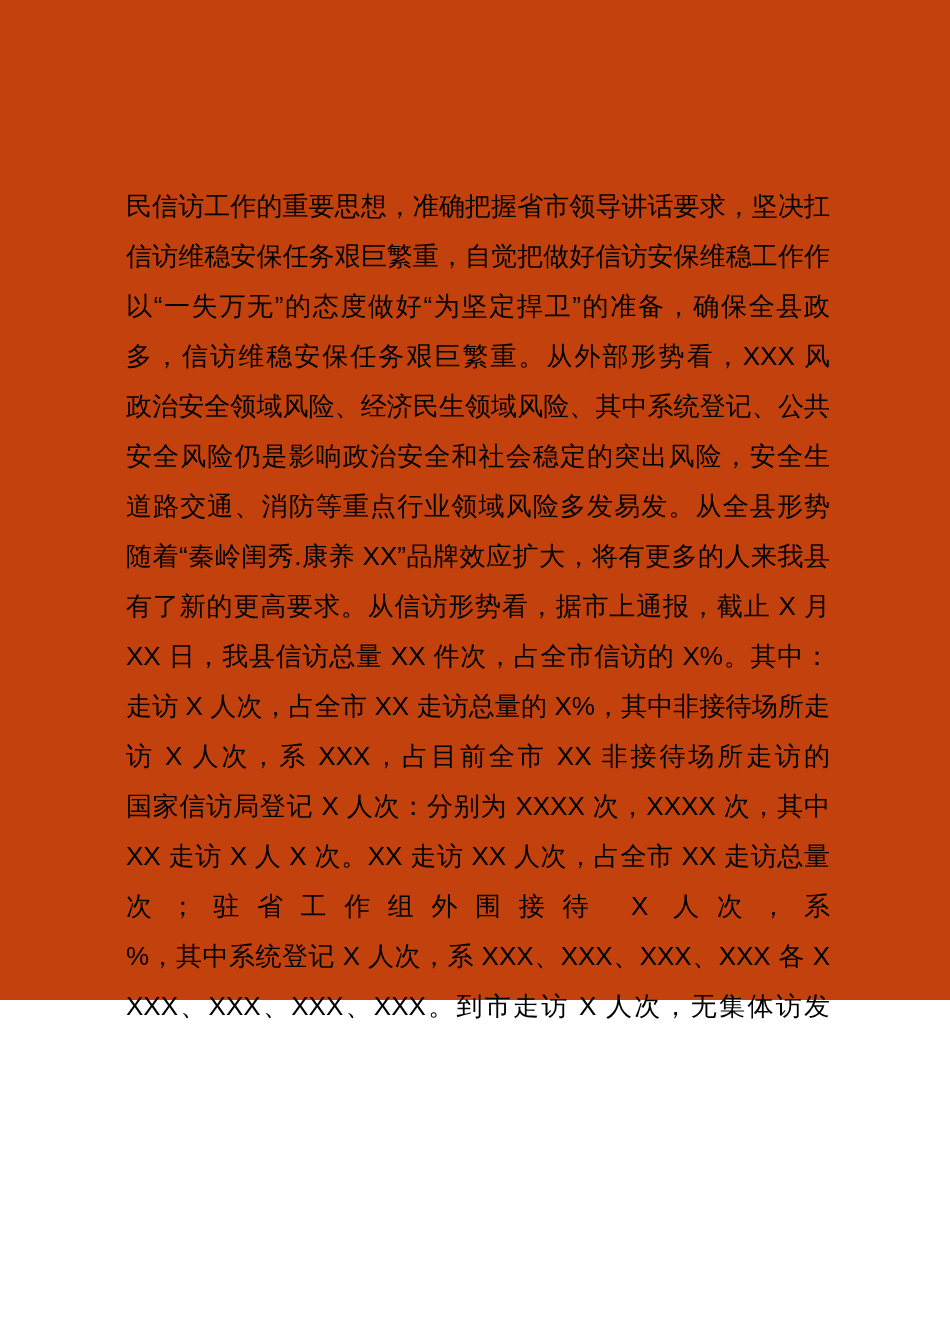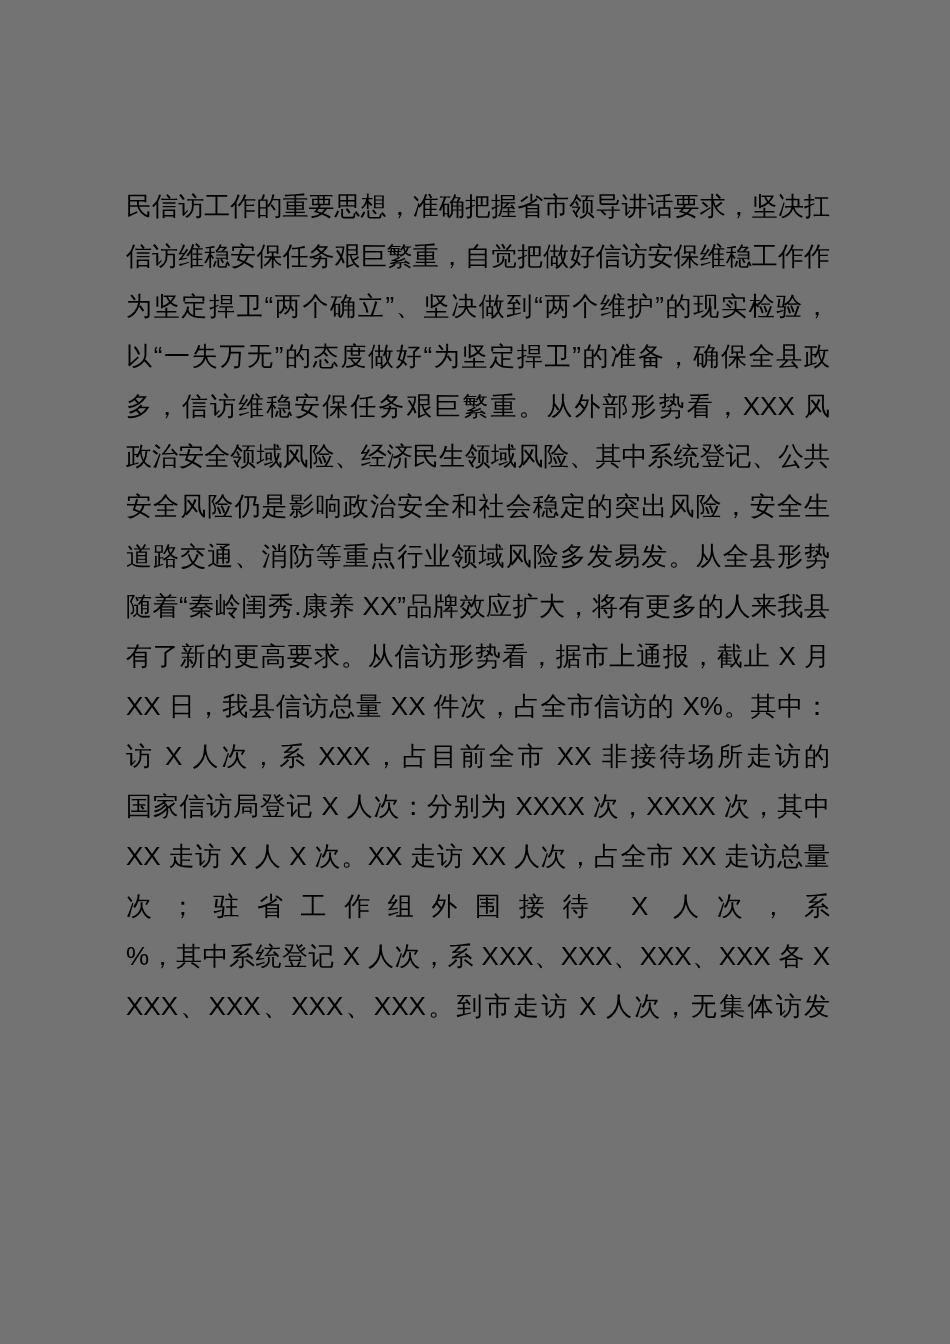--- a/index.html
+++ b/index.html
@@ -12,22 +12,22 @@
     height: 1344px;
     position: relative;
     overflow: hidden;
     font-family: "Liberation Sans", sans-serif;
   }
   .page {
     position: absolute;
     left: 0;
     top: 0;
     width: 950px;
-    height: 1344px;
-    background: #737373;
+    height: 1000px;
+    background: #c2410c;
   }
   .text-block {
     position: absolute;
     left: 126px;
     top: 181px;
     width: 704px;
     color: #000000;
   }
   .line {
     height: 50px;
@@ -40,29 +40,29 @@
     overflow: hidden;
   }
 </style>
 </head>
 <body>
 
 <div class="page">
   <div class="text-block">
     <div class="line">民信访工作的重要思想，准确把握省市领导讲话要求，坚决扛</div>
     <div class="line">信访维稳安保任务艰巨繁重，自觉把做好信访安保维稳工作作</div>
-    <div class="line">为坚定捍卫“两个确立”、坚决做到“两个维护”的现实检验，</div>
     <div class="line">以“一失万无”的态度做好“为坚定捍卫”的准备，确保全县政</div>
     <div class="line">多，信访维稳安保任务艰巨繁重。从外部形势看，XXX 风险、</div>
     <div class="line">政治安全领域风险、经济民生领域风险、其中系统登记、公共</div>
     <div class="line">安全风险仍是影响政治安全和社会稳定的突出风险，安全生产、</div>
     <div class="line">道路交通、消防等重点行业领域风险多发易发。从全县形势看，</div>
     <div class="line">随着“秦岭闺秀.康养 XX”品牌效应扩大，将有更多的人来我县</div>
     <div class="line">有了新的更高要求。从信访形势看，据市上通报，截止 X 月</div>
     <div class="line">XX 日，我县信访总量 XX 件次，占全市信访的 X%。其中：XX</div>
+    <div class="line">走访 X 人次，占全市 XX 走访总量的 X%，其中非接待场所走</div>
     <div class="line">访 X 人次，系 XXX，占目前全市 XX 非接待场所走访的 XX%；</div>
     <div class="line">国家信访局登记 X 人次：分别为 XXXX 次，XXXX 次，其中</div>
     <div class="line">XX 走访 X 人 X 次。XX 走访 XX 人次，占全市 XX 走访总量 X</div>
     <div class="line">次；驻省工作组外围接待 X 人次，系</div>
     <div class="line">%，其中系统登记 X 人次，系 XXX、XXX、XXX、XXX 各 X</div>
     <div class="line">XXX、XXX、XXX、XXX。到市走访 X 人次，无集体访发生。</div>
   </div>
 </div>
 
 </body></html>

